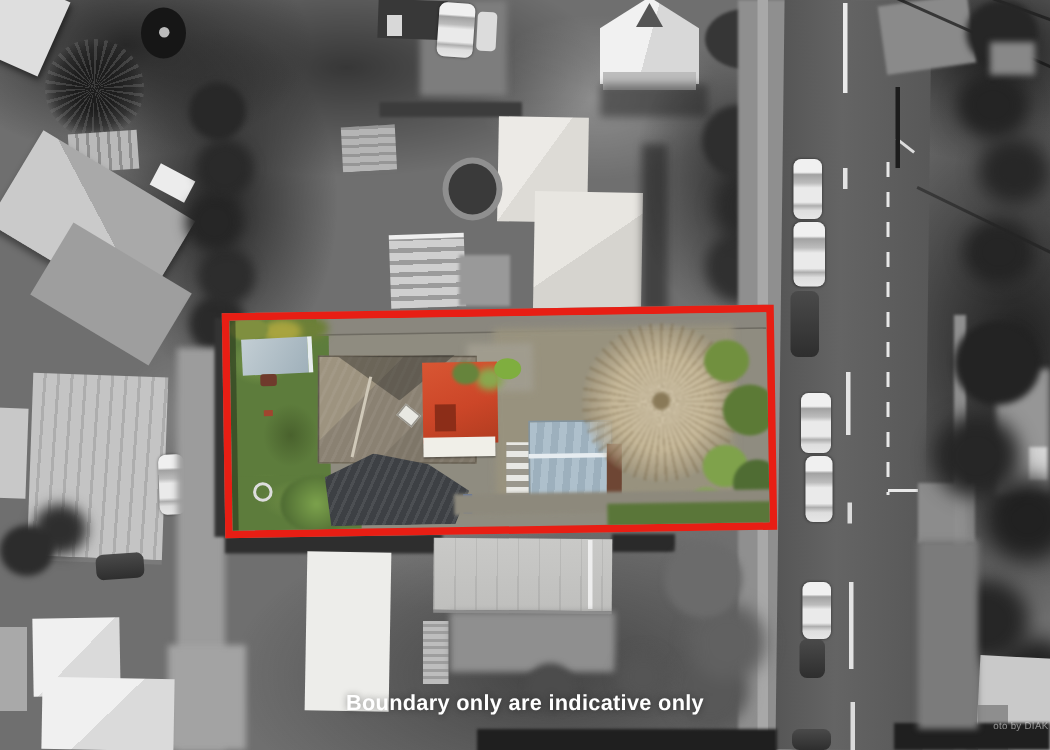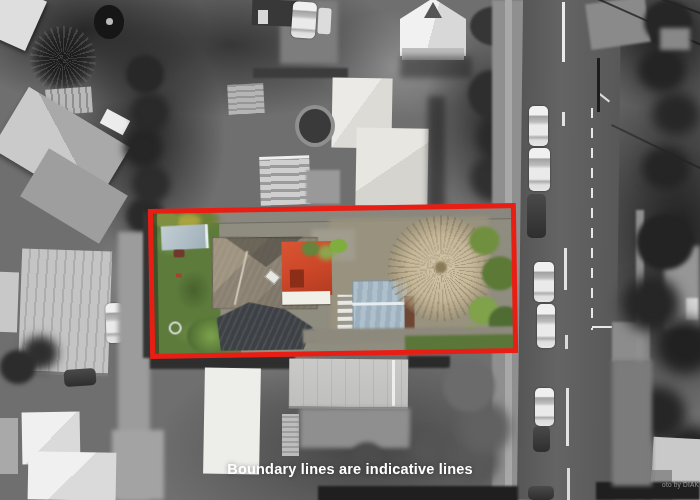--- a/index.html
+++ b/index.html
@@ -188,15 +188,15 @@
     <div class="in r50 bl1" style="left:314px;top:88px;width:30px;height:28px;background:#7fa24b;"></div>
     <div class="in r50 bl1" style="left:334px;top:98px;width:32px;height:32px;background:#4f6c33;"></div>
     <div class="in r50 bl1" style="left:304px;top:116px;width:24px;height:22px;background:#85a556;"></div>
     <div class="in r50" style="left:176px;top:28px;width:18px;height:14px;background:#7fae3f;"></div>
 
     <div class="in bl1" style="left:148px;top:118px;width:214px;height:14px;background:#8d897c;"></div>
     <div class="in bl1" style="left:250px;top:126px;width:110px;height:16px;background:#5a7639;"></div>
     <div class="in" style="left:0;top:0;width:4px;height:140px;background:rgba(30,40,20,.5);"></div>
   </div>
 
-  <div id="disclaimer">Boundary lines are indicative lines</div>
+  <div id="disclaimer">Boundary only are indicative only</div>
   <div id="watermark">oto by DIAK</div>
 </div>
 
 </body></html>

